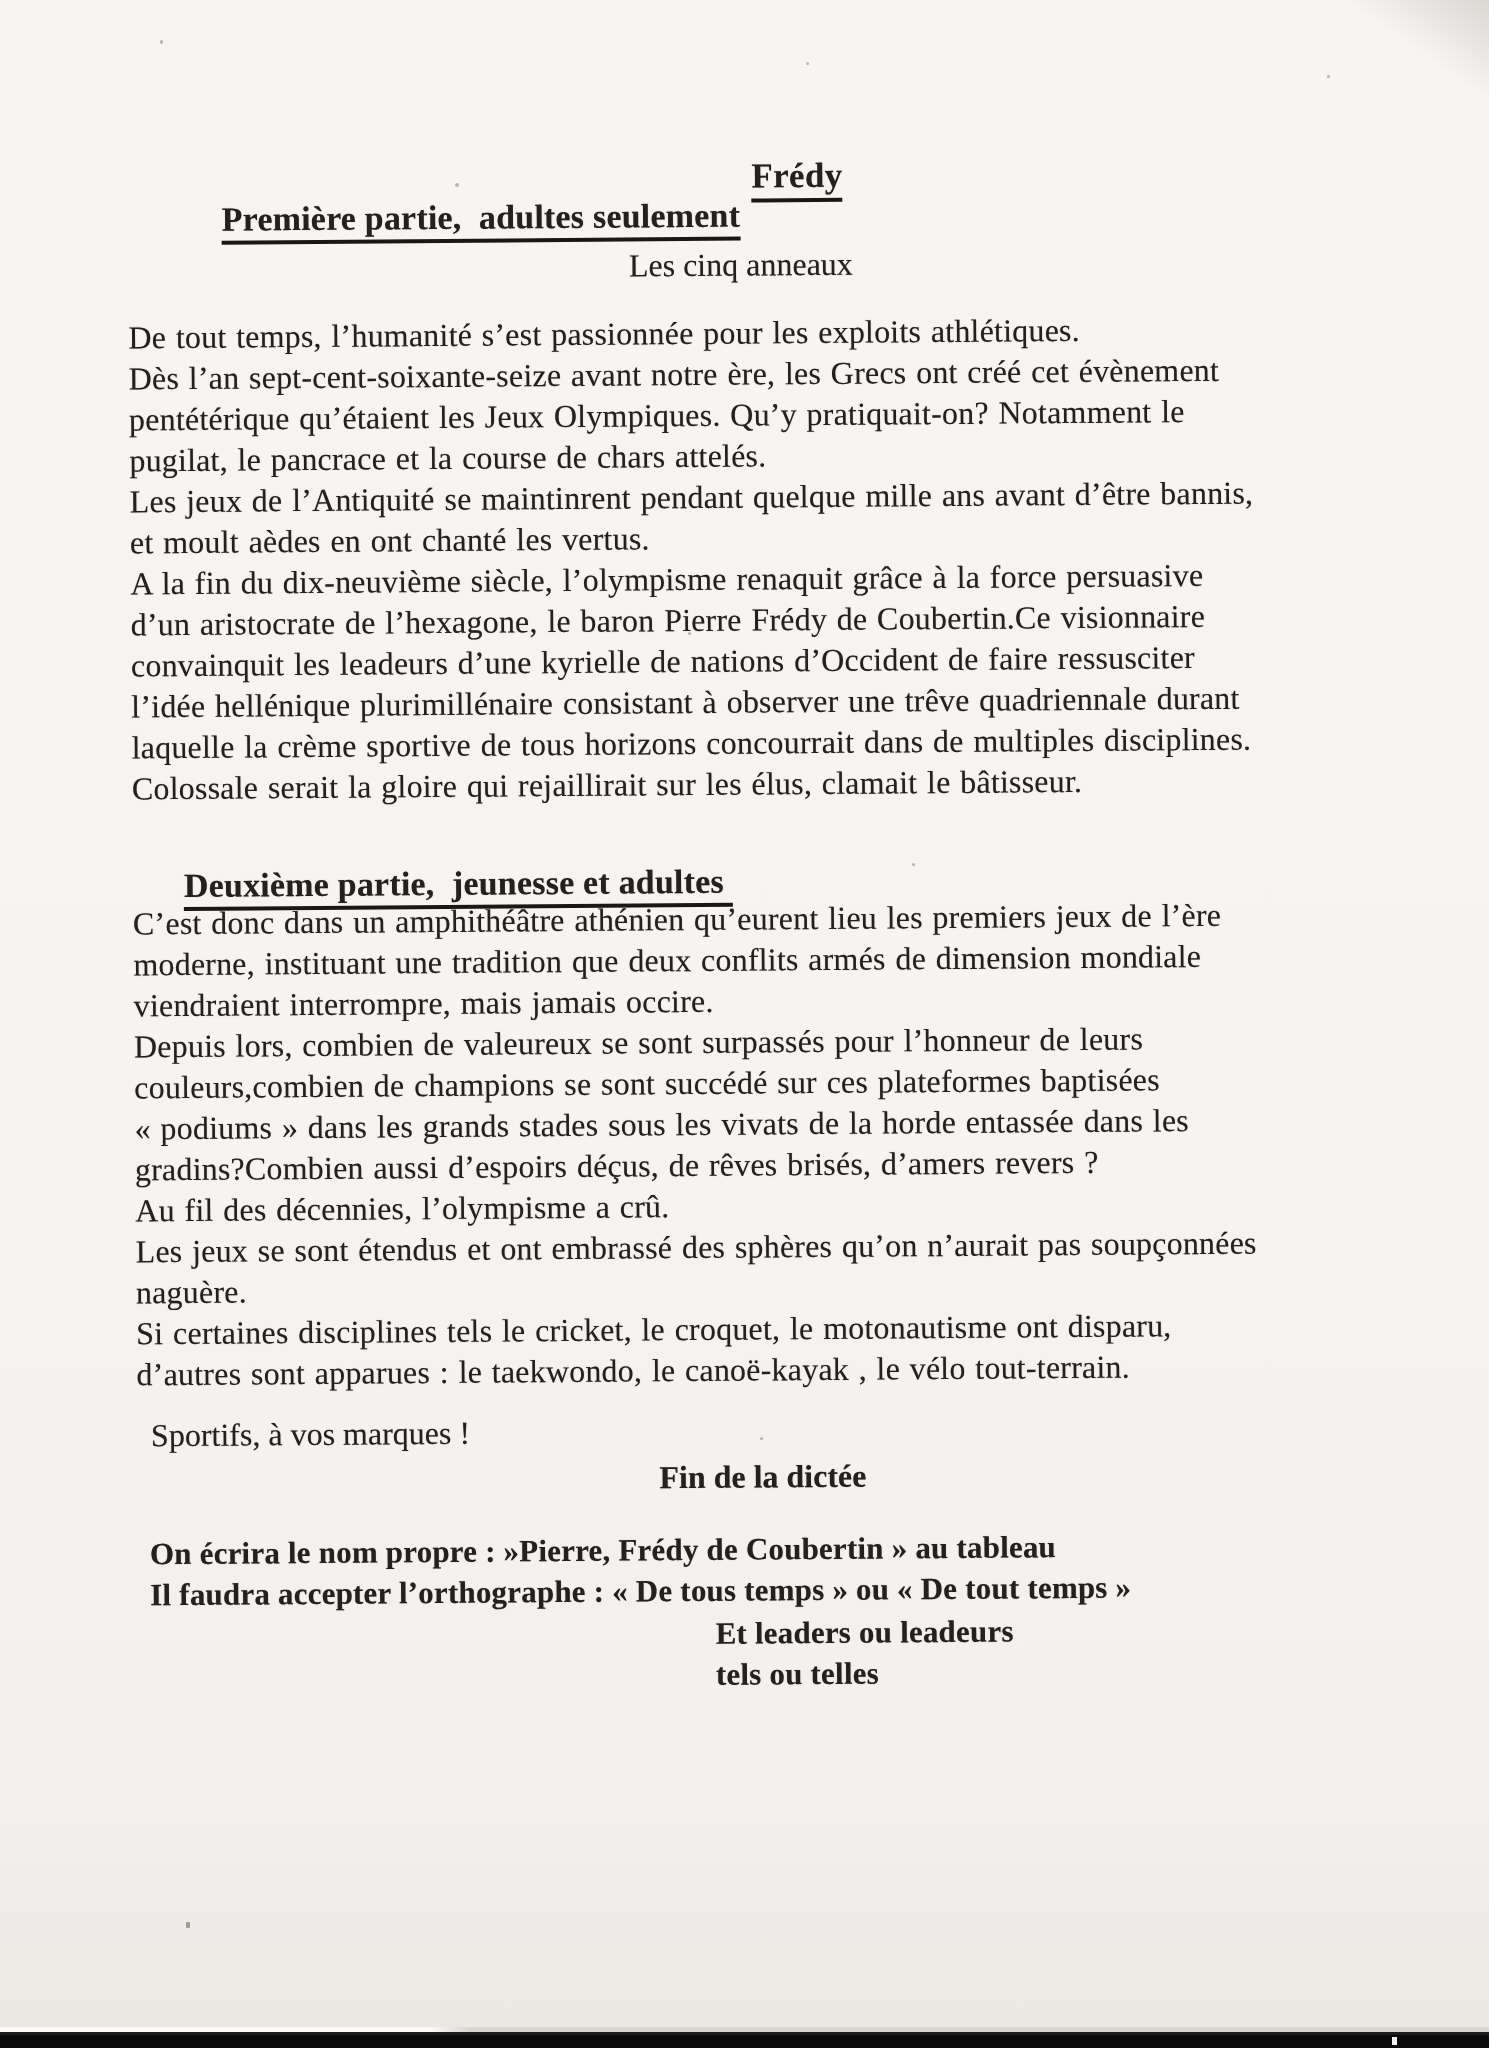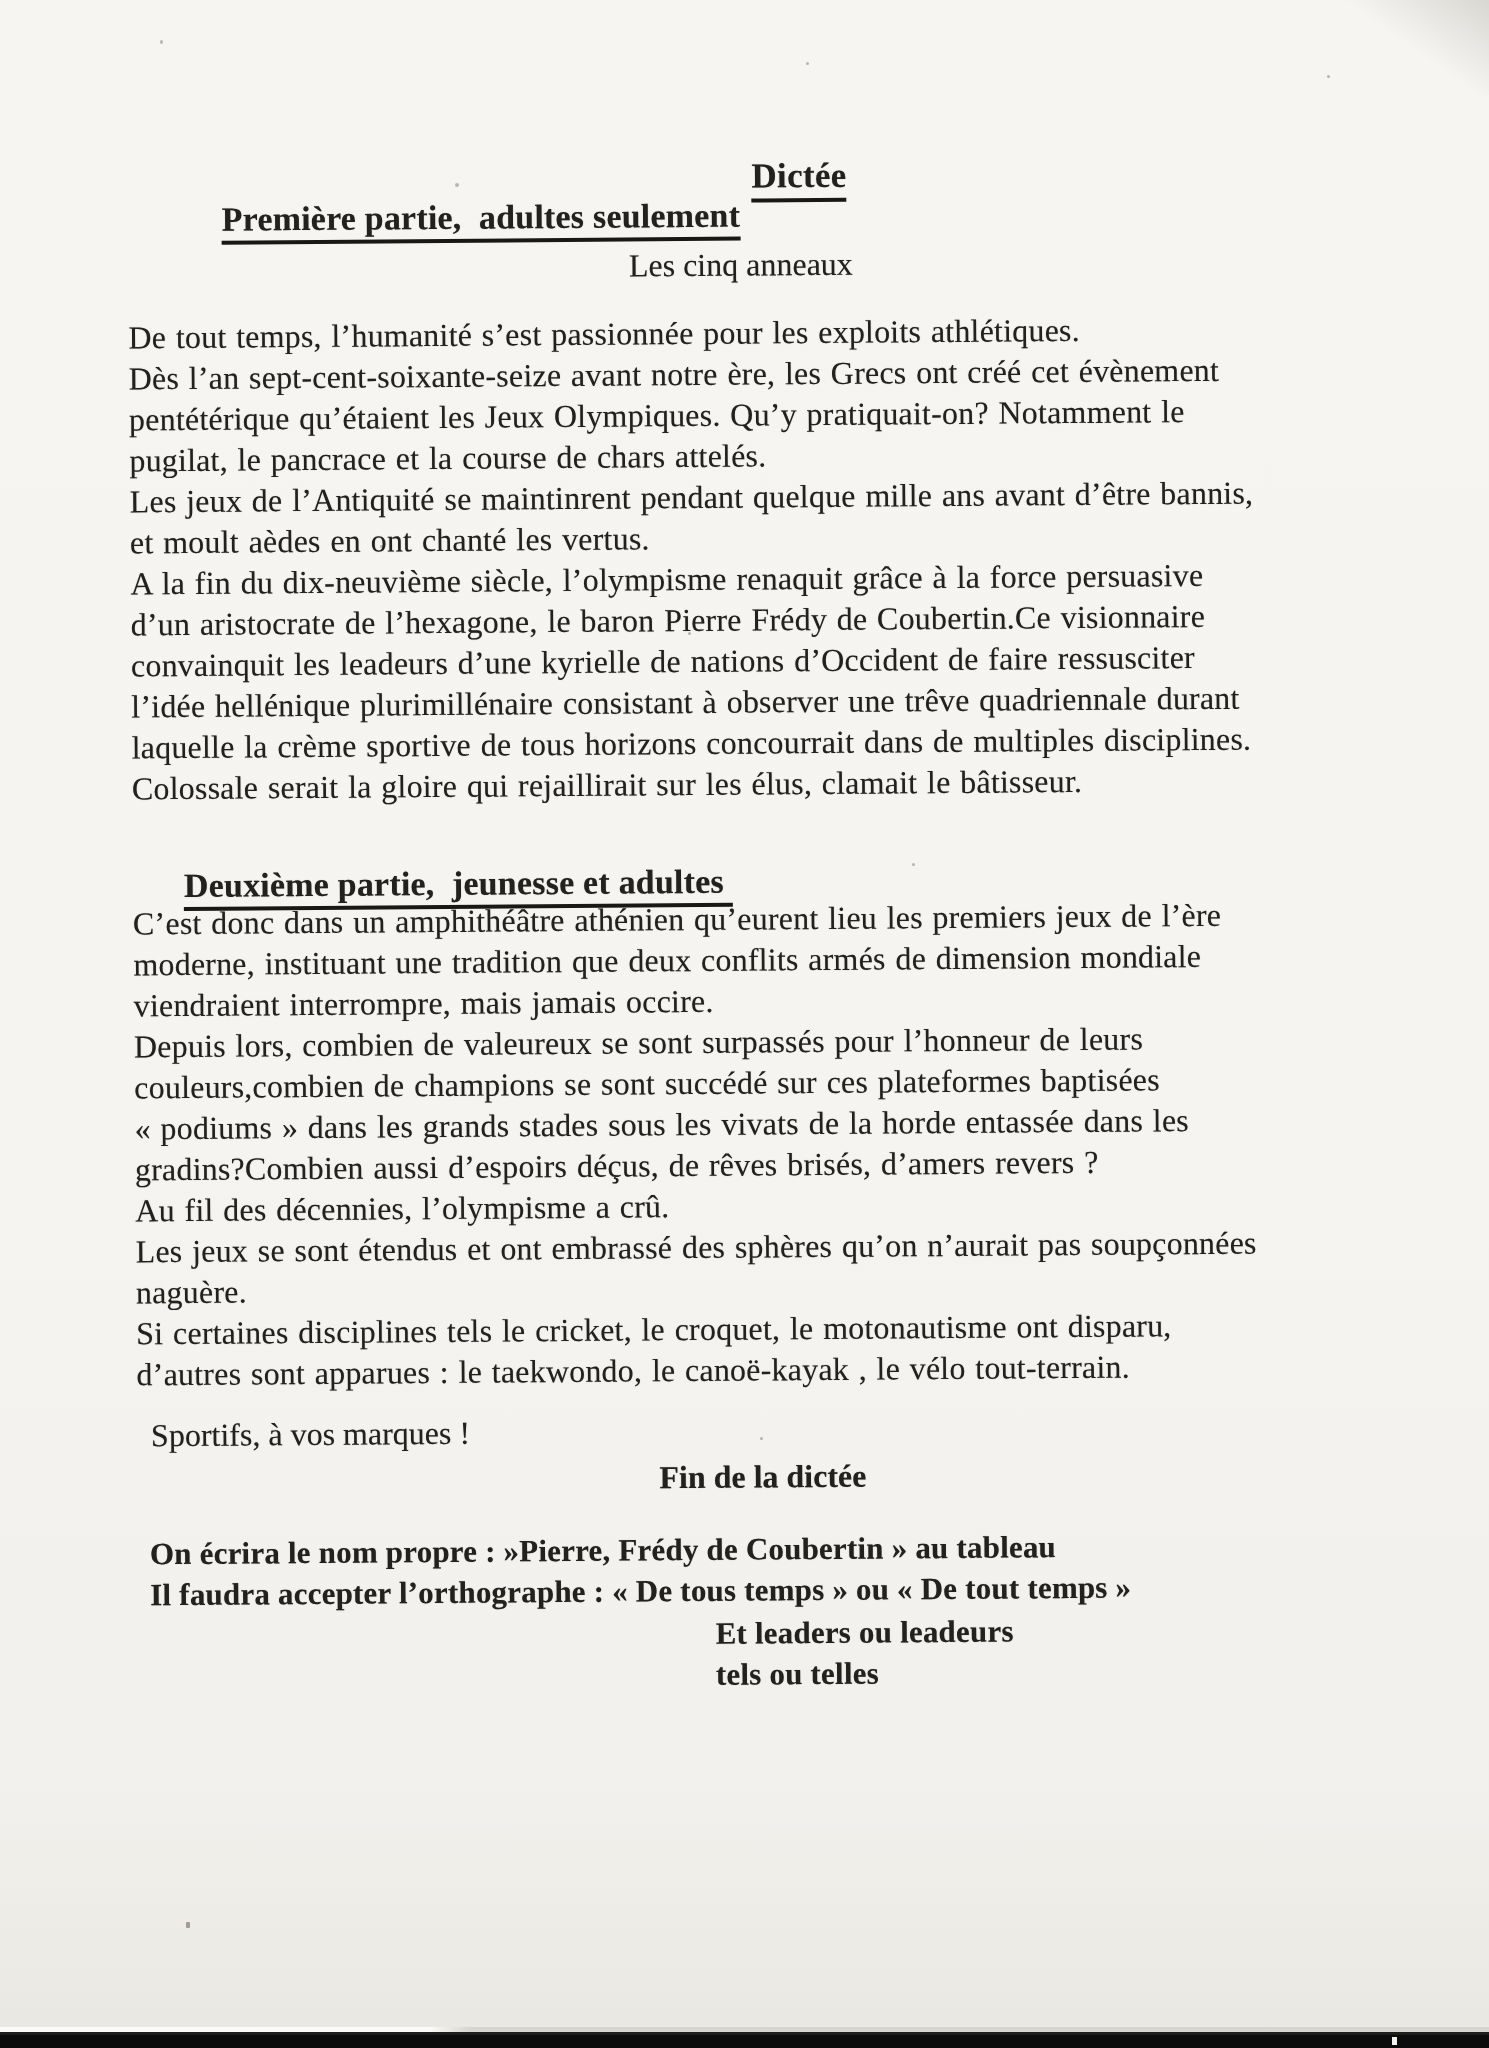--- a/index.html
+++ b/index.html
@@ -57,21 +57,21 @@
   <div class="speck" style="left:380px;top:545px;width:3px;height:3px;"></div>
   <div class="speck" style="left:688px;top:632px;width:3px;height:3px;"></div>
   <div class="speck" style="left:912px;top:863px;width:3px;height:3px;"></div>
   <div class="speck" style="left:186px;top:1922px;width:4px;height:6px;border-radius:1px;opacity:.8;"></div>
   <div class="speck" style="left:760px;top:1437px;width:3px;height:3px;"></div>
   <div class="speck" style="left:1327px;top:75px;width:3px;height:3px;"></div>
 
   <div class="content">
 
     <div class="block title" style="left:703px;top:116px;">
-      <span class="ul">Dictée</span>
+      <span class="ul">Frédy</span>
     </div>
 
     <div class="block heading" style="left:175px;top:158px;">
       <span class="ul">Première partie,  adultes seulement</span>
     </div>
 
     <div class="block subtitle" style="left:634px;top:246px;">Les cinq anneaux</div>
 
     <div class="block body-text" style="left:133px;top:312px;">De tout temps, l’humanité s’est passionnée pour les exploits athlétiques.
 Dès l’an sept-cent-soixante-seize avant notre ère, les Grecs ont créé cet évènement

